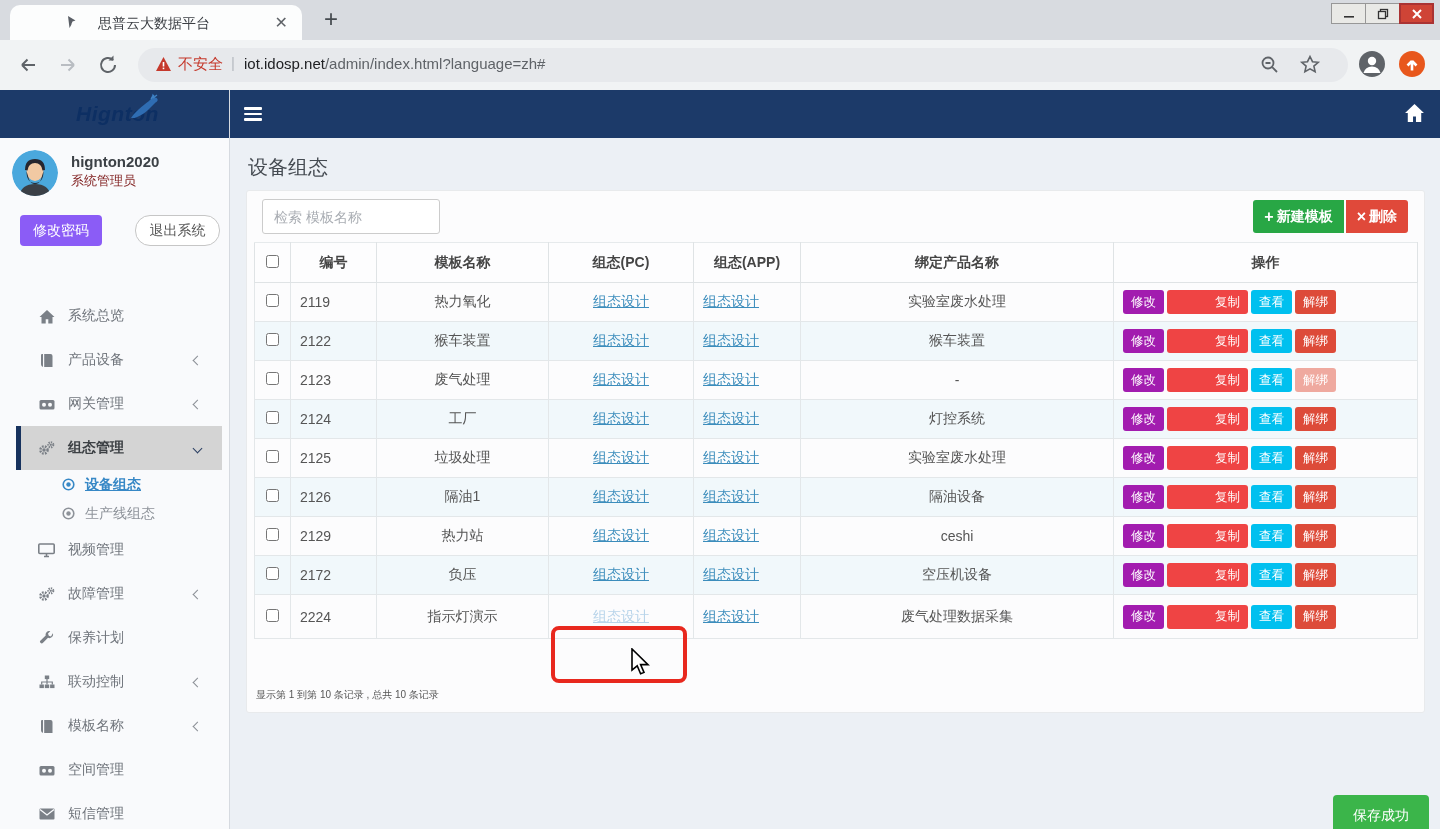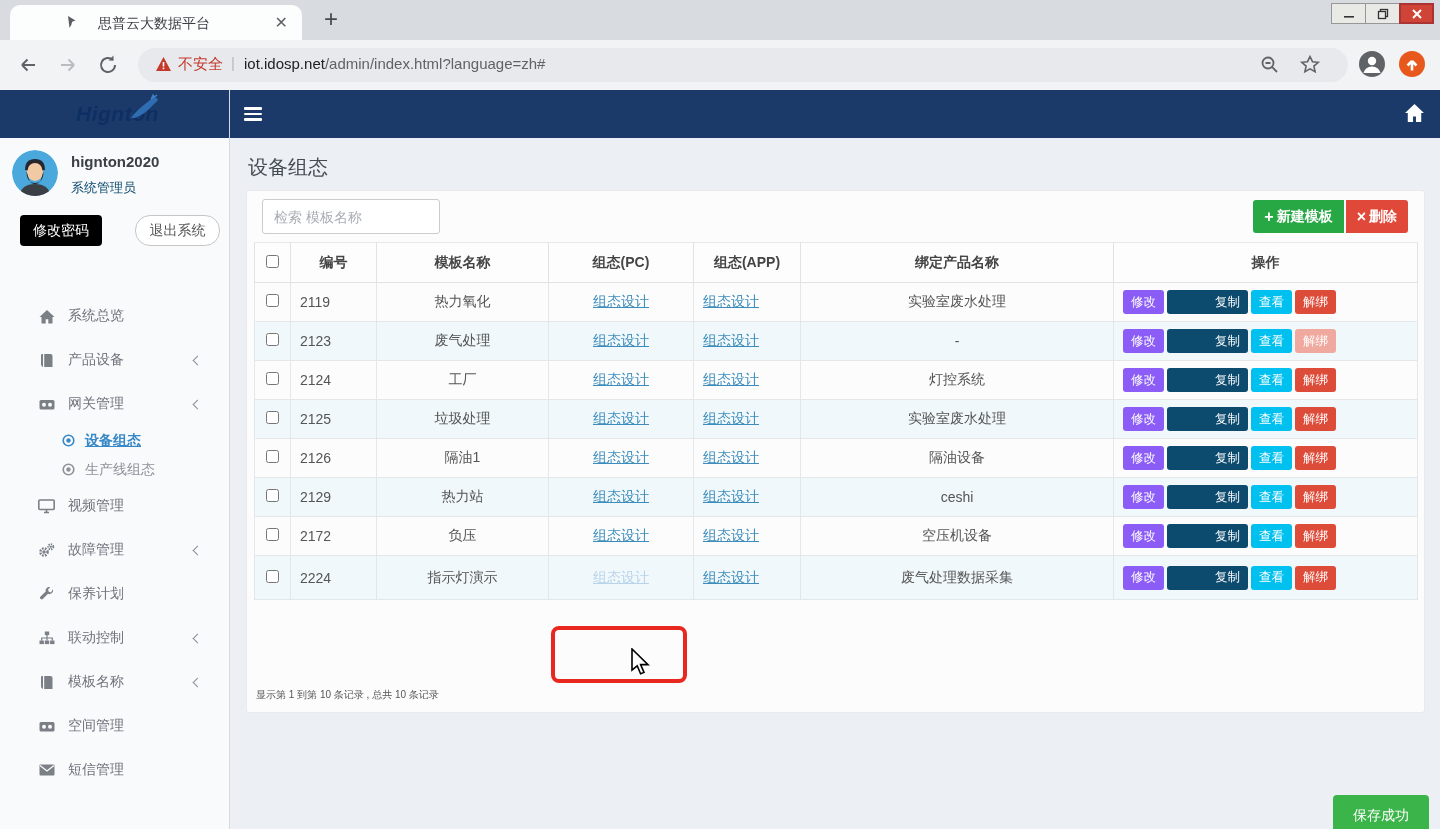--- a/index.html
+++ b/index.html
@@ -37,23 +37,23 @@
 
   
   .sidebar { position:absolute; left:0; top:90px; width:230px; height:739px; background:#f9fafc; border-right:1px solid #d6dae0; }
   .logo-band { height:48px; background:#1c3a69; position:relative; }
   .logo-txt { position:absolute; left:76px; top:12px; font-size:21px; font-weight:bold; font-style:italic; color:#0d2f63; letter-spacing:.5px; }
   .logo-deer { position:absolute; left:128px; top:2px; }
   .user { position:absolute; left:12px; top:60px; display:flex; }
   .avatar { width:46px; height:46px; border-radius:50%; overflow:hidden; flex:none; }
   .uinfo { margin-left:13px; padding-top:3px; }
   .uname { font-size:15px; font-weight:bold; color:#3c4146; }
-  .urole { font-size:13px; color:#0c4a6e; margin-top:9px; }
+  .urole { font-size:13px; color:#7f1d1d; margin-top:2px; }
   .ubtns { position:absolute; left:0; top:125px; width:230px; }
-  .btn-cyan { position:absolute; left:20px; top:0; width:82px; height:31px; background:#000000; color:#fff; border:none; border-radius:4px; font-size:14px; font-family:Liberation Serif, serif; }
+  .btn-cyan { position:absolute; left:20px; top:0; width:82px; height:31px; background:#8b5cf6; color:#fff; border:none; border-radius:4px; font-size:14px; font-family:Liberation Serif, serif; }
   .btn-outline { position:absolute; left:135px; top:0; width:85px; height:31px; background:#fff; color:#555; border:1px solid #c6c6c6; border-radius:15px; font-size:14px; font-family:inherit; }
 
   .menu { position:absolute; left:0; top:204px; width:222px;padding-left:16px; }
   .mi { height:44px; display:flex; align-items:center; padding-left:22px; position:relative; color:#6f747b; font-size:14px; cursor:default; }
   .mi .ico { width:17px; display:flex; justify-content:center; margin-right:13px; flex:none; }
   .mi.active { background:#d4d4d4; border-left:5px solid #17325e; padding-left:17px; color:#3d4145; font-weight:bold; }
   .chev { position:absolute; right:21px; width:7px; height:7px; border-right:1.6px solid #8a8e95; border-bottom:1.6px solid #8a8e95; }
   .chev.left { transform:rotate(135deg); }
   .chev.down { transform:rotate(45deg); border-color:#2b3f63; }
   .sub { }
@@ -77,21 +77,21 @@
   table.tbl { position:absolute; left:7px; top:51px; width:1163px; border-collapse:collapse; table-layout:fixed; }
   .tbl th { height:40px; font-size:14px; font-weight:bold; color:#454545; border:1px solid #dfe3e5; border-top:1px solid #e6eaec; text-align:center; background:#fdfdfe; }
   .tbl td { height:39px; font-size:14px; color:#555; border:1px solid #e3e7e9; text-align:center; }
   .tbl tbody tr:nth-child(even) { background:#f1f8fb; }
   .tbl tbody tr:last-child td { height:44px; }
   .tbl td.l, .tbl th.l { text-align:left; padding-left:9px; }
   .tbl input[type=checkbox] { width:13px; height:13px; }
   .link { color:#3c8dbc; text-decoration:underline; cursor:pointer; }
   .link.faded { color:#b8d4ea; }
   .abtn { display:inline-block; padding:3.5px 8px; border-radius:3px; color:#fff; font-size:12.5px; margin-right:3px; cursor:pointer; }
-  .abtn.edit { background:#8b5cf6; } .abtn.copy { background:#0c4a6e;padding-left:48px; }
+  .abtn.edit { background:#a21caf; } .abtn.copy { background:#ef4444;padding-left:48px; }
   .abtn.view { background:#00c0ef; } .abtn.unbind { background:#dd4b39; }
   .abtn.unbind.disabled { background:#efa99f; }
   .summary { position:absolute; left:9px; top:497px; font-size:10px; color:#555; }
 
   
   .annotation { position:absolute; left:551px; top:626px; width:136px; height:57px; border:4px solid #e8281e; border-radius:8px; z-index:40; pointer-events:none; }
   .cursor { position:absolute; left:630px; top:648px; z-index:50; pointer-events:none; }
   .toast { position:absolute; left:1333px; top:795px; width:96px; height:44px; background:#3bb54a; border-radius:4px; color:#fff; font-size:14px; text-align:center; line-height:40px; z-index:45; }
 </style>
 </head>
@@ -249,20 +249,32 @@
         <div class="mi">
           <span class="ico">
             <svg width="16" height="13" viewBox="0 0 16 13">
               <rect x="0.5" y="2" width="15" height="9.5" rx="1.5" fill="#7b8087"></rect>
               <circle cx="5" cy="6.8" r="2" fill="#f9fafc"></circle>
               <circle cx="11" cy="6.8" r="2" fill="#f9fafc"></circle>
             </svg>
           </span>
           <span>网关管理</span>
           <span class="chev left"></span>
+        </div>
+        <div class="mi active">
+          <span class="ico">
+            <svg width="17" height="15" viewBox="0 0 17 15">
+              <circle cx="6" cy="9" r="3.6" fill="none" stroke="#7b8087" stroke-width="2.4" stroke-dasharray="1.7 1.2"></circle>
+              <circle cx="6" cy="9" r="1.7" fill="#7b8087"></circle>
+              <circle cx="12.8" cy="3.8" r="2.5" fill="none" stroke="#7b8087" stroke-width="2" stroke-dasharray="1.3 1"></circle>
+              <circle cx="12.8" cy="3.8" r="1.1" fill="#7b8087"></circle>
+            </svg>
+          </span>
+          <span>组态管理</span>
+          <span class="chev down"></span>
         </div>
         <div class="sub">
           <div class="si active">
             <span class="ico">
               <svg width="13" height="13" viewBox="0 0 13 13">
                 <circle cx="6.5" cy="6.5" r="5.3" fill="none" stroke="#3788c6" stroke-width="1.6"></circle>
                 <circle cx="6.5" cy="6.5" r="2.2" fill="#3788c6"></circle>
               </svg>
             </span>
             <span class="lbl">设备组态</span>
@@ -391,20 +403,29 @@
               <td><input type="checkbox" style=""></td>
               <td class="l">2119</td>
               <td>热力氧化</td>
               <td><a class="link">组态设计</a></td>
               <td class="l"><a class="link">组态设计</a></td>
               <td>实验室废水处理</td>
               <td class="l"><span class="abtn edit">修改</span><span class="abtn copy">复制</span><span class="abtn view">查看</span><span class="abtn unbind">解绑</span></td>
             </tr>
             <tr>
               <td><input type="checkbox" style=""></td>
+              <td class="l">2122</td>
+              <td>猴车装置</td>
+              <td><a class="link">组态设计</a></td>
+              <td class="l"><a class="link">组态设计</a></td>
+              <td>猴车装置</td>
+              <td class="l"><span class="abtn edit">修改</span><span class="abtn copy">复制</span><span class="abtn view">查看</span><span class="abtn unbind">解绑</span></td>
+            </tr>
+            <tr>
+              <td><input type="checkbox" style=""></td>
               <td class="l">2123</td>
               <td>废气处理</td>
               <td><a class="link">组态设计</a></td>
               <td class="l"><a class="link">组态设计</a></td>
               <td>-</td>
               <td class="l"><span class="abtn edit">修改</span><span class="abtn copy">复制</span><span class="abtn view">查看</span><span class="abtn unbind disabled">解绑</span></td>
             </tr>
             <tr>
               <td><input type="checkbox" style=""></td>
               <td class="l">2124</td>

